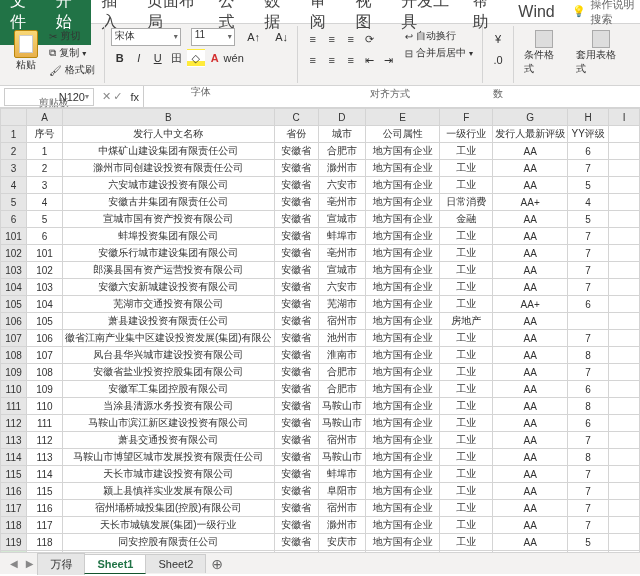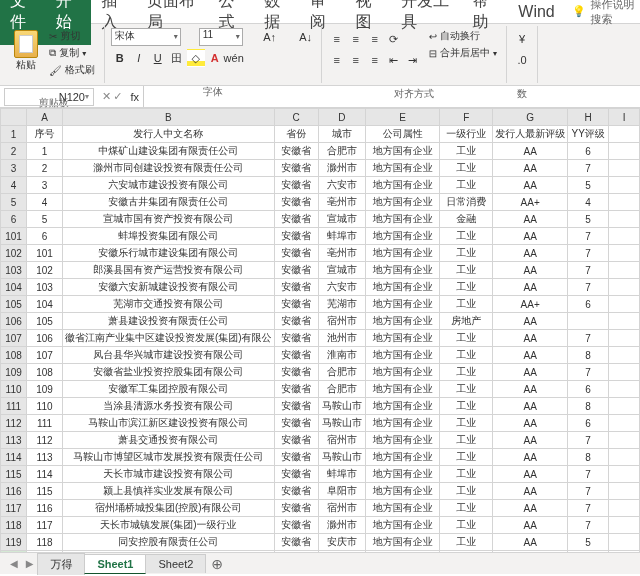--- a/index.html
+++ b/index.html
@@ -12,21 +12,21 @@
 .ribbon{background:#f3f2f1;display:flex;height:62px;border-bottom:1px solid #d4d4d4;padding:2px 4px}
 .group{display:flex;flex-direction:column;justify-content:space-between;border-right:1px solid #d4d4d4;padding:2px 6px;align-items:center}
 .group-label{font-size:10px;color:#666;text-align:center;margin-top:18px}
 .group-body{display:flex;gap:4px;align-items:flex-start;flex:1}
 .vstack{display:flex;flex-direction:column;gap:1px}
 .btn{display:flex;align-items:center;gap:3px;padding:1px 3px;font-size:10px;cursor:pointer;white-space:nowrap}
 .big-btn{display:flex;flex-direction:column;align-items:center;padding:2px 4px;font-size:10px;cursor:pointer}
 .icon-box{width:18px;height:18px;background:#ddd;border:1px solid #aaa}
 .paste-icon{width:24px;height:28px;background:linear-gradient(#f9d877,#e8b04a);border:1px solid #b8860b;border-radius:2px;position:relative}
 .paste-icon:before{content:"";position:absolute;top:4px;left:4px;right:4px;bottom:4px;background:#fff;border:1px solid #ccc}
-.font-sel{display:flex;gap:18px}
+.font-sel{display:flex;gap:10px}
 .sel{border:1px solid #ababab;background:#fff;font-size:10px;height:18px;padding:0 14px 0 3px;position:relative}
 .sel.font{width:70px}
 .sel.size{width:44px}
 .drop{position:absolute;right:2px;top:3px;font-size:8px;color:#666}
 .btn-row{display:flex;gap:1px;margin-top:2px}
 .fmt-btn{width:18px;height:18px;border:1px solid transparent;display:flex;align-items:center;justify-content:center;font-size:11px;cursor:pointer}
 .namebox-row{display:flex;align-items:center;height:22px;border-bottom:1px solid #d4d4d4;background:#fff}
 .namebox{width:90px;border:1px solid #ccc;padding:2px 4px;font-size:11px;margin:0 4px;display:flex;justify-content:flex-end;align-items:center}
 .fx-btns{display:flex;gap:2px;padding:0 4px;color:#888}
 .fx-label{padding:0 4px}
@@ -158,20 +158,32 @@
       <div class="btn-row">
           <div class="fmt-btn">¥</div>
         </div>
       <div class="btn-row">
           <div class="fmt-btn">.0</div>
         </div>
     </div>
     <div class="group-label">数</div>
   </div>
 
+  <div class="group" style="border-right:none">
+    <div class="group-body">
+      <div class="big-btn">
+          <div class="icon-box"></div>
+          <span>条件格式</span>
+        </div>
+      <div class="big-btn">
+          <div class="icon-box"></div>
+          <span>套用表格式</span>
+        </div>
+    </div>
+  </div>
 </div>
 
 <div class="namebox-row">
   <div class="namebox">
       <span>N120</span>
       <span style="font-size:8px;color:#888">▾</span>
     </div>
   <div class="fx-btns">
     <span>✕</span>
     <span>✓</span>

